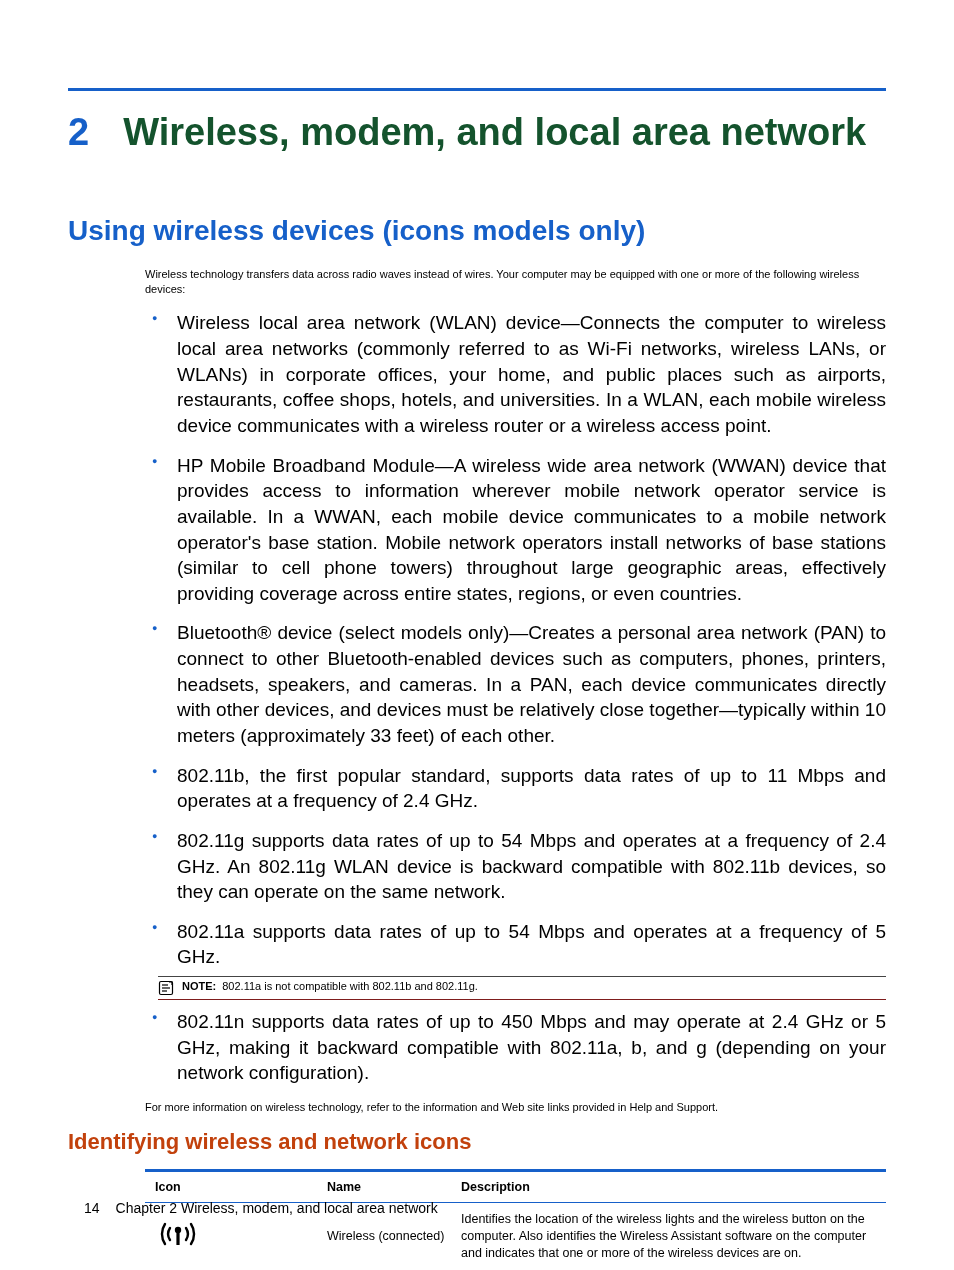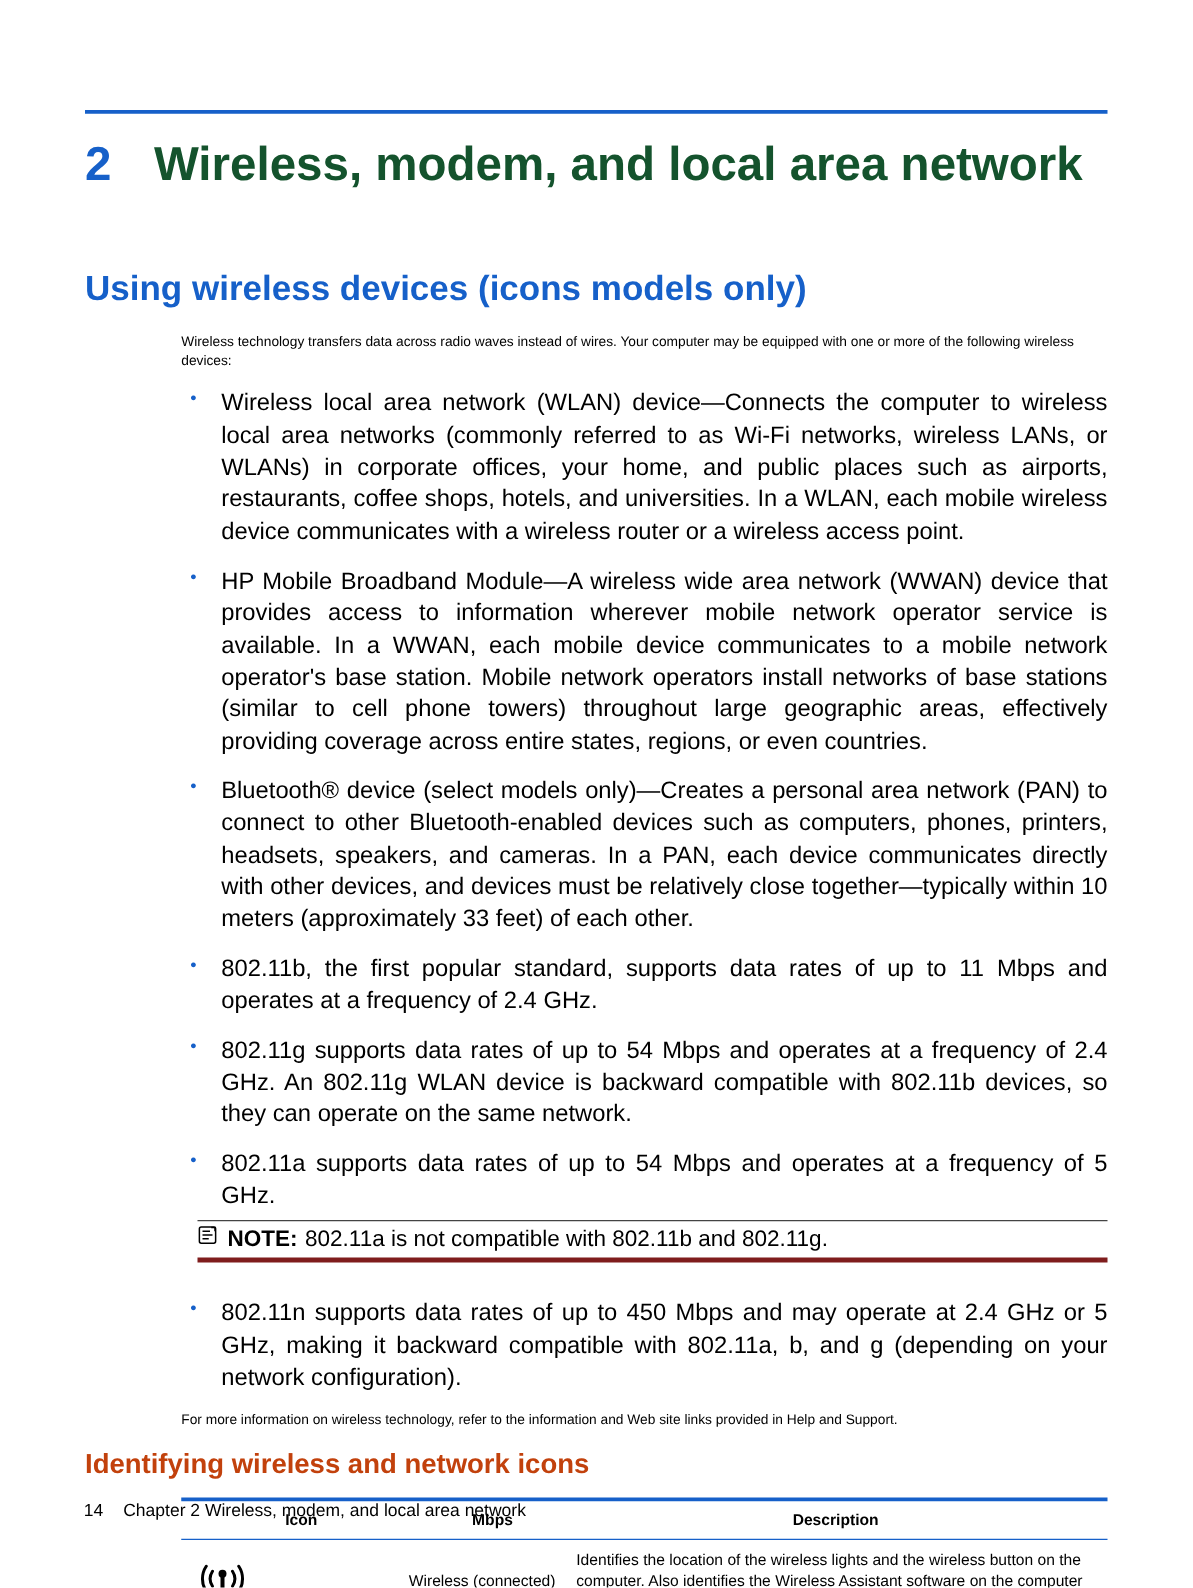--- a/index.html
+++ b/index.html
@@ -66,25 +66,25 @@
     position: absolute;
     left: 7px;
     top: 2px;
     color: #1660c9;
     font-size: 9px;
   }
   .note-row {
     display: flex;
     align-items: flex-start;
     gap: 8px;
-    font-size: 18px;
-    line-height: 1.35;
-    margin: 0 0 28px 13px;
+    font-size: 11px;
+    line-height: 1.35;
+    margin: 0 0 9px 13px;
     border-top: 1px solid #444;
-    border-bottom: 4px solid #7f1d1d;
+    border-bottom: 1px solid #7f1d1d;
     padding: 2px 0 3px 0;
   }
   .note-icon {
     width: 16px;
     height: 16px;
     flex-shrink: 0;
     margin-top: 1px;
   }
   .note-label {
     font-weight: bold;
@@ -104,21 +104,20 @@
     border-bottom: 3px solid #1660c9;
   }
   .icon-table-head {
     display: flex;
     border-bottom: 1.5px solid #1660c9;
     padding: 8px 0 8px 10px;
   }
   .icon-table-head div {
     font-size: 12.5px;
     font-weight: bold;
-    text-align: center;
   }
   .col-icon { width: 172px; }
   .col-name { width: 134px; }
   .col-desc { flex: 1; padding-right: 10px; }
   .icon-table-row {
     display: flex;
     padding: 8px 0 10px 10px;
     align-items: center;
   }
   .icon-table-row .col-name,
@@ -126,21 +125,21 @@
     font-size: 12.5px;
     line-height: 1.35;
   }
   .wireless-icon-glyph {
     width: 46px;
     height: 34px;
   }
   .footer {
     position: absolute;
     bottom: 54px;
-    left: 67px;
+    left: 84px;
     font-size: 14px;
   }
   .footer-page { margin-right: 16px; }
 </style>
 </head>
 <body>
 
 <div class="top-rule"></div>
 
 <div class="chapter-header">
@@ -184,21 +183,21 @@
   </ul>
 
   <p class="para">For more information on wireless technology, refer to the information and Web site links provided in Help and Support.</p>
 </div>
 
 <div class="subsection-title">Identifying wireless and network icons</div>
 
 <div class="icon-table">
   <div class="icon-table-head">
     <div class="col-icon">Icon</div>
-    <div class="col-name">Mbps</div>
+    <div class="col-name">Name</div>
     <div class="col-desc">Description</div>
   </div>
   <div class="icon-table-row">
     <div class="col-icon">
       <svg class="wireless-icon-glyph" viewBox="0 0 46 34">
         <g stroke="#000" stroke-width="2.4" fill="none" stroke-linecap="round">
           <path d="M10 7 A18 18 0 0 0 10 27"></path>
           <path d="M15 11 A11 11 0 0 0 15 23"></path>
           <path d="M36 7 A18 18 0 0 1 36 27"></path>
           <path d="M31 11 A11 11 0 0 1 31 23"></path>

